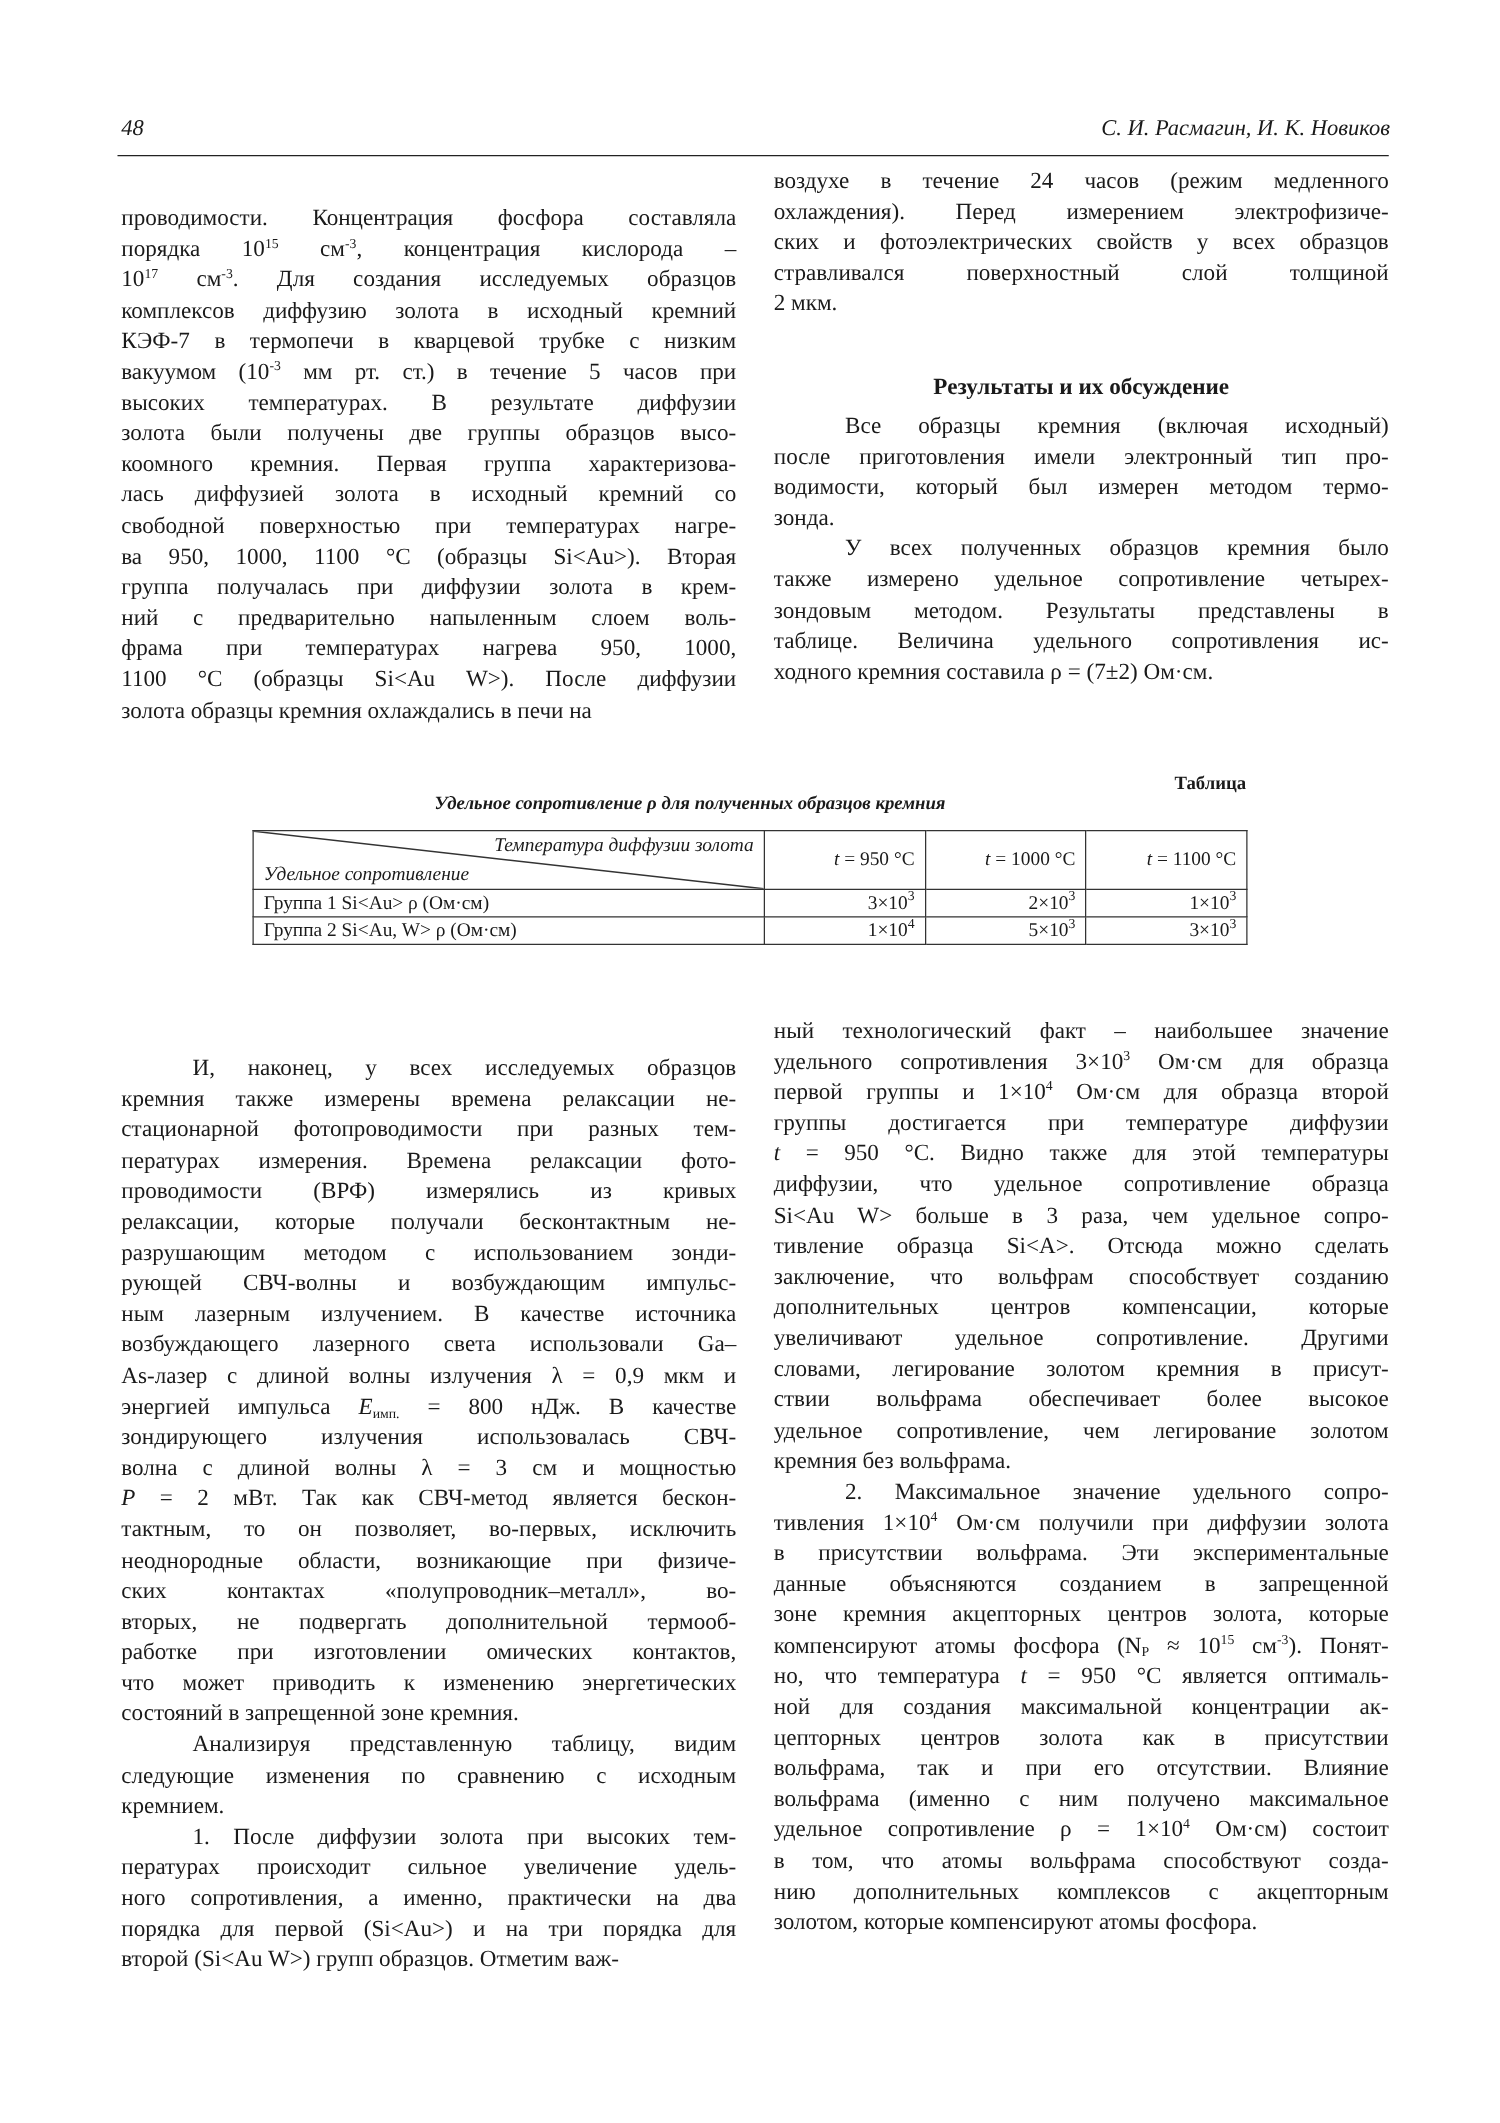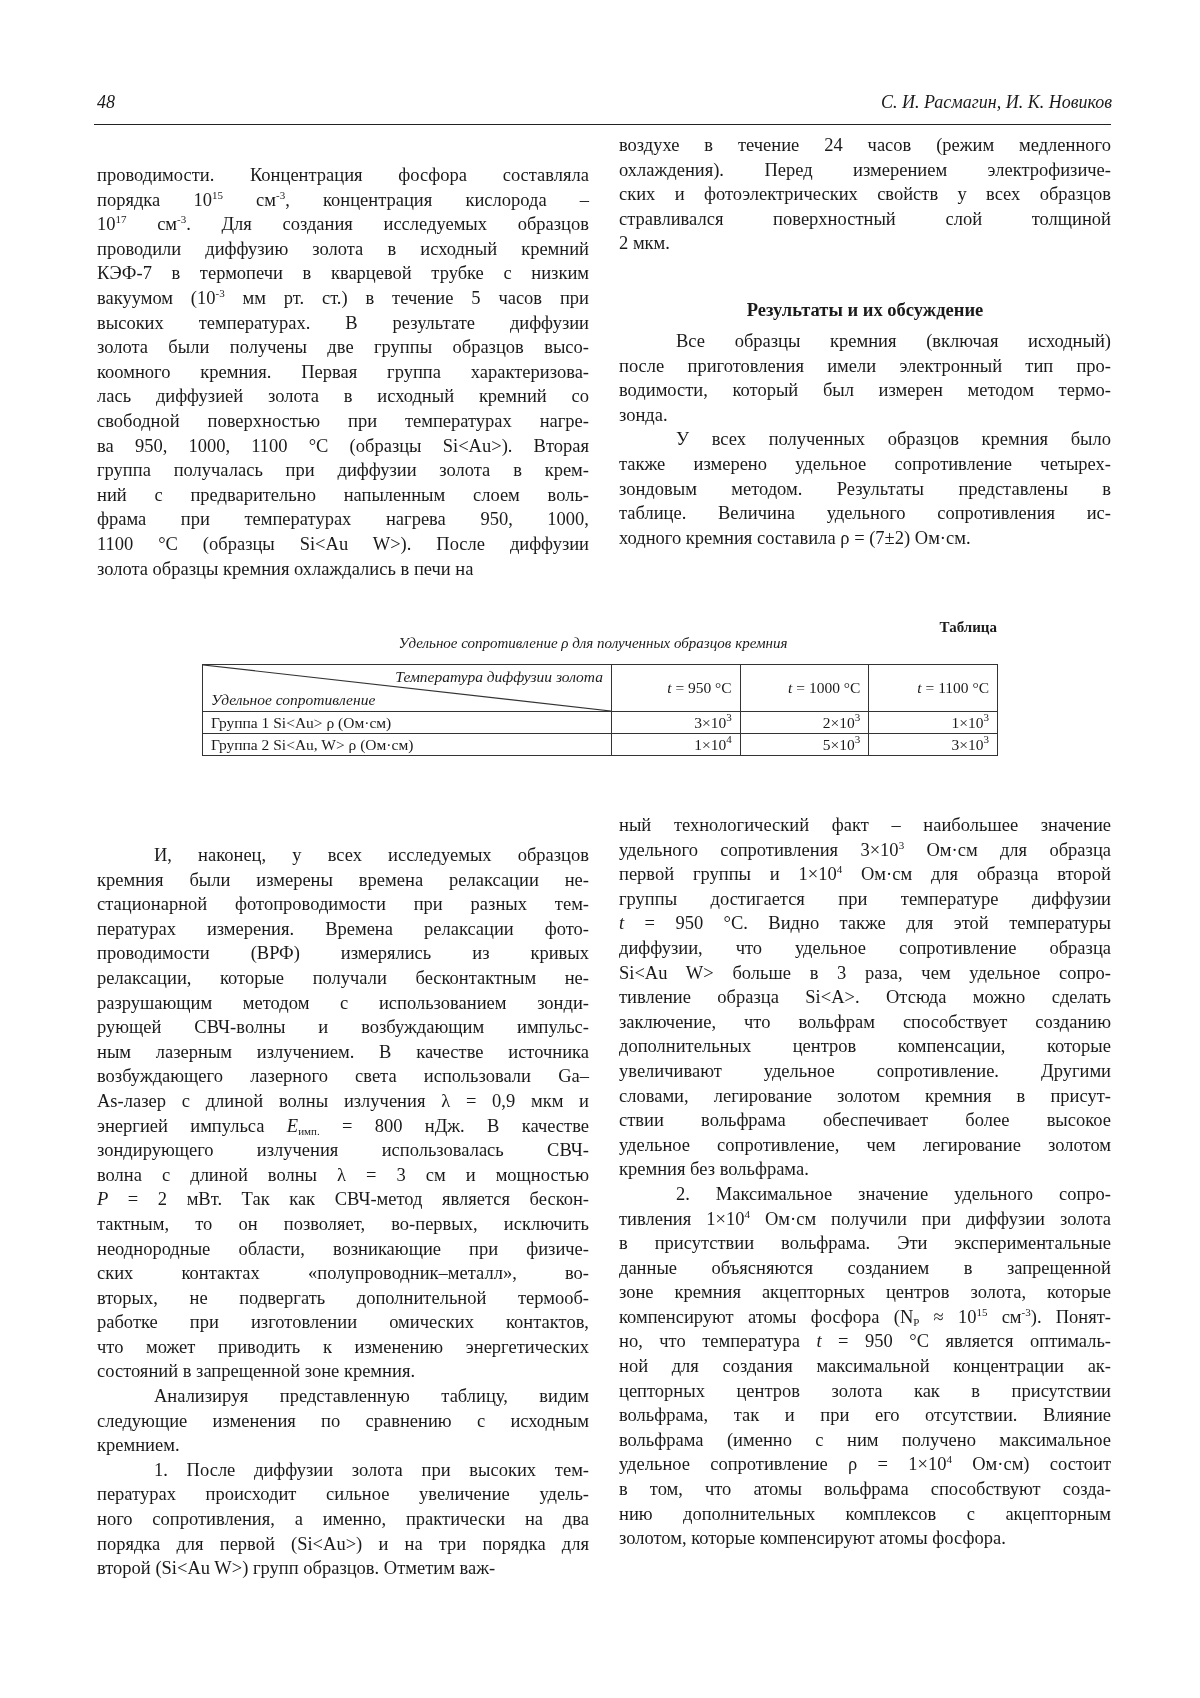--- a/index.html
+++ b/index.html
@@ -13,21 +13,21 @@
   .col-r { left: 619px; }
   .ln { display: block; text-align: justify; text-align-last: justify; white-space: nowrap; height: 24.6px; overflow: visible; }
   .ln.last { text-align-last: left; }
   .ln.ind { text-indent: 57px; }
   .ln span { white-space: normal; }
   sup { font-size: 11px; vertical-align: 7px; line-height: 0; }
   sub { font-size: 11px; vertical-align: -3px; line-height: 0; }
   .it { font-style: italic; }
   .sec-title { position: absolute; left: 619px; width: 492px; top: 300px; text-align: center; font-weight: bold; font-size: 18.5px; }
   .tbl-label { position: absolute; right: 203px; top: 619px; font-weight: bold; font-size: 15px; }
-  .tbl-caption { position: absolute; left: 0; width: 1104px; top: 635px; text-align: center; font-weight: normal; font-style: italic; font-size: 15px; padding-left: 41px; }
+  .tbl-caption { position: absolute; left: 0; width: 1104px; top: 635px; text-align: center; font-weight: bold; font-style: italic; font-size: 15px; }
   table.res { position: absolute; left: 202px; top: 664px; width: 796px; border-collapse: collapse; font-size: 15.5px; }
   table.res td { border: 1.5px solid #333; padding: 0 8px; height: 21px; }
   table.res td.num { text-align: right; width: 106px; }
   table.res td.hdrcell { height: 46px; position: relative; padding: 0; width: 390px; font-style: italic; }
   table.res tr.head td.num { height: 46px; }
   .diag { position: absolute; left: 0; top: 0; width: 100%; height: 100%; }
   .diag-top { position: absolute; right: 8px; top: 3px; }
   .diag-bot { position: absolute; left: 8px; bottom: 2px; }
   table.res td.rowlabel { text-align: left; }
 </style>
@@ -35,21 +35,21 @@
 <body>
 
 <div class="hdr-num">48</div>
 <div class="hdr-auth">С. И. Расмагин, И. К. Новиков</div>
 <div class="hdr-rule"></div>
 
 <div class="col col-l" style="top:133px;">
     <div class="ln">проводимости. Концентрация фосфора составляла</div>
     <div class="ln">порядка 10<sup>15</sup> см<sup>-3</sup>, концентрация кислорода –</div>
     <div class="ln">10<sup>17</sup> см<sup>-3</sup>. Для создания исследуемых образцов</div>
-    <div class="ln">проводили диффузию золота в исходный кремний</div>
+    <div class="ln">комплексов диффузию золота в исходный кремний</div>
     <div class="ln">КЭФ-7 в термопечи в кварцевой трубке с низким</div>
     <div class="ln">вакуумом (10<sup>-3</sup> мм рт. ст.) в течение 5 часов при</div>
     <div class="ln">высоких температурах. В результате диффузии</div>
     <div class="ln">золота были получены две группы образцов высо-</div>
     <div class="ln">коомного кремния. Первая группа характеризова-</div>
     <div class="ln">лась диффузией золота в исходный кремний со</div>
     <div class="ln">свободной поверхностью при температурах нагре-</div>
     <div class="ln">ва 950, 1000, 1100 °C (образцы Si&lt;Au&gt;). Вторая</div>
     <div class="ln">группа получалась при диффузии золота в крем-</div>
     <div class="ln">ний с предварительно напыленным слоем воль-</div>
@@ -105,21 +105,21 @@
     <td class="rowlabel">Группа 2 Si&lt;Au, W&gt; ρ (Ом·см)</td>
     <td class="num">1×10<sup>4</sup></td>
     <td class="num">5×10<sup>3</sup></td>
     <td class="num">3×10<sup>3</sup></td>
   </tr>
 </tbody>
   </table>
 
 <div class="col col-l" style="top:813px;">
     <div class="ln ind">И, наконец, у всех исследуемых образцов</div>
-    <div class="ln">кремния были измерены времена релаксации не-</div>
+    <div class="ln">кремния также измерены времена релаксации не-</div>
     <div class="ln">стационарной фотопроводимости при разных тем-</div>
     <div class="ln">пературах измерения. Времена релаксации фото-</div>
     <div class="ln">проводимости (ВРФ) измерялись из кривых</div>
     <div class="ln">релаксации, которые получали бесконтактным не-</div>
     <div class="ln">разрушающим методом с использованием зонди-</div>
     <div class="ln">рующей СВЧ-волны и возбуждающим импульс-</div>
     <div class="ln">ным лазерным излучением. В качестве источника</div>
     <div class="ln">возбуждающего лазерного света использовали Ga–</div>
     <div class="ln">As-лазер с длиной волны излучения λ = 0,9 мкм и</div>
     <div class="ln">энергией импульса <span class="it">E</span><sub>имп.</sub> = 800 нДж. В качестве</div>

